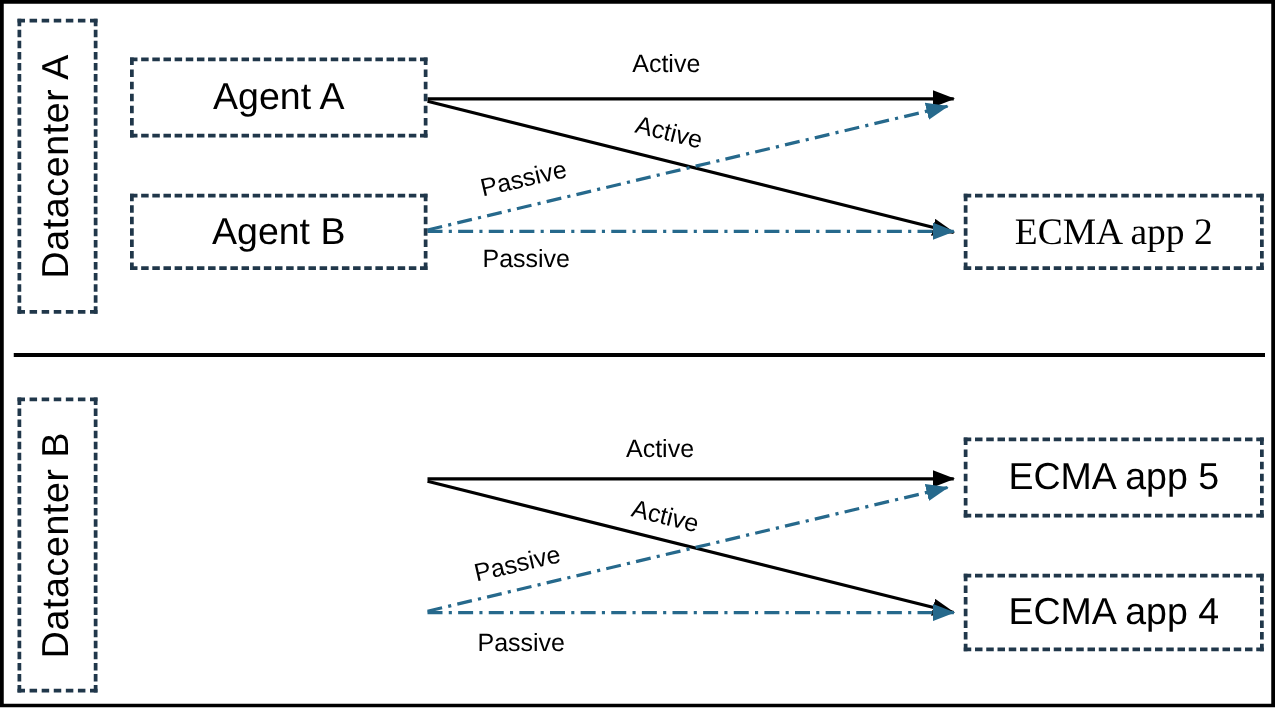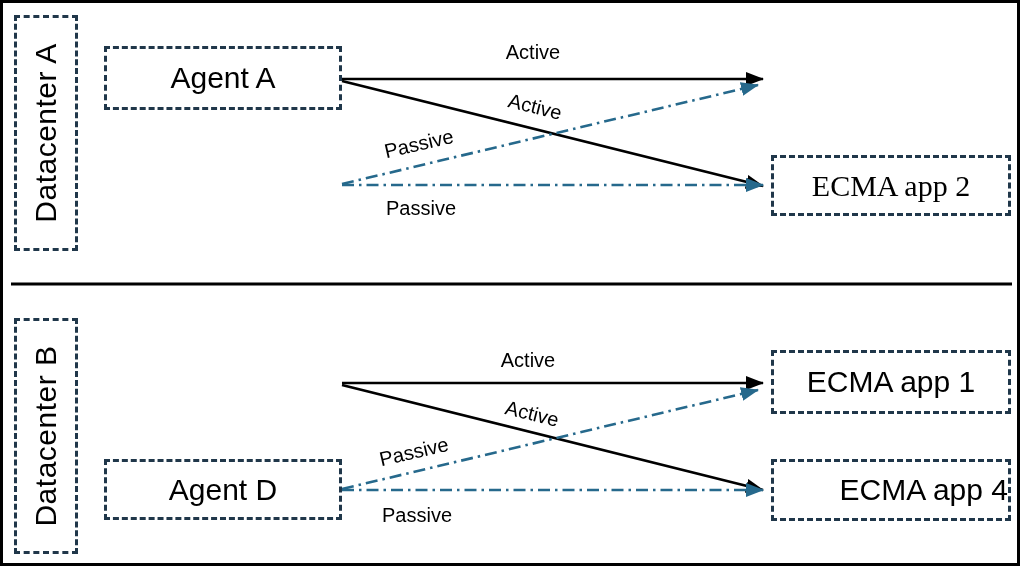--- a/index.html
+++ b/index.html
@@ -76,45 +76,45 @@
   </svg>
 
   <div class="node dc" style="left:11px; top:12px; width:64px; height:236px;">
     <span class="vtext">Datacenter A</span>
   </div>
 
   <div class="node" style="left:101px; top:43px; width:238px; height:64px;justify-content:center;">
     <span>Agent A</span>
   </div>
 
+  <div class="node" style="left:101px; top:152px; width:238px; height:61px;">
+    <span>Agent B</span>
+  </div>
 
 
   <div class="node" style="left:768px; top:152px; width:240px; height:61px;font-family:Liberation Serif, serif;">
     <span>ECMA app 2</span>
   </div>
 
   <span class="wire-label" style="left:530px; top:49px;">Active</span>
   <span class="wire-label rot-down" style="left:532px; top:104px;">Active</span>
   <span class="wire-label rot-up" style="left:416px; top:141px;">Passive</span>
   <span class="wire-label" style="left:418px; top:205px;">Passive</span>
 
   <div class="node dc" style="left:11px; top:315px; width:64px; height:236px;">
     <span class="vtext">Datacenter B</span>
   </div>
 
 
-  <div class="node" style="left:101px; top:456px; width:238px; height:61px;">
-    <span>Agent D</span>
+
+  <div class="node" style="left:768px; top:347px; width:240px; height:64px;">
+    <span>ECMA app 5</span>
   </div>
 
-  <div class="node" style="left:768px; top:347px; width:240px; height:64px;">
-    <span>ECMA app 1</span>
-  </div>
-
-  <div class="node" style="left:768px; top:456px; width:240px; height:62px;justify-content:flex-end;">
+  <div class="node" style="left:768px; top:456px; width:240px; height:62px;">
     <span>ECMA app 4</span>
   </div>
 
   <span class="wire-label" style="left:525px; top:357px;">Active</span>
   <span class="wire-label rot-down" style="left:529px; top:411px;">Active</span>
   <span class="wire-label rot-up" style="left:411px; top:449px;">Passive</span>
   <span class="wire-label" style="left:414px; top:512px;">Passive</span>
 
 </div>
 

